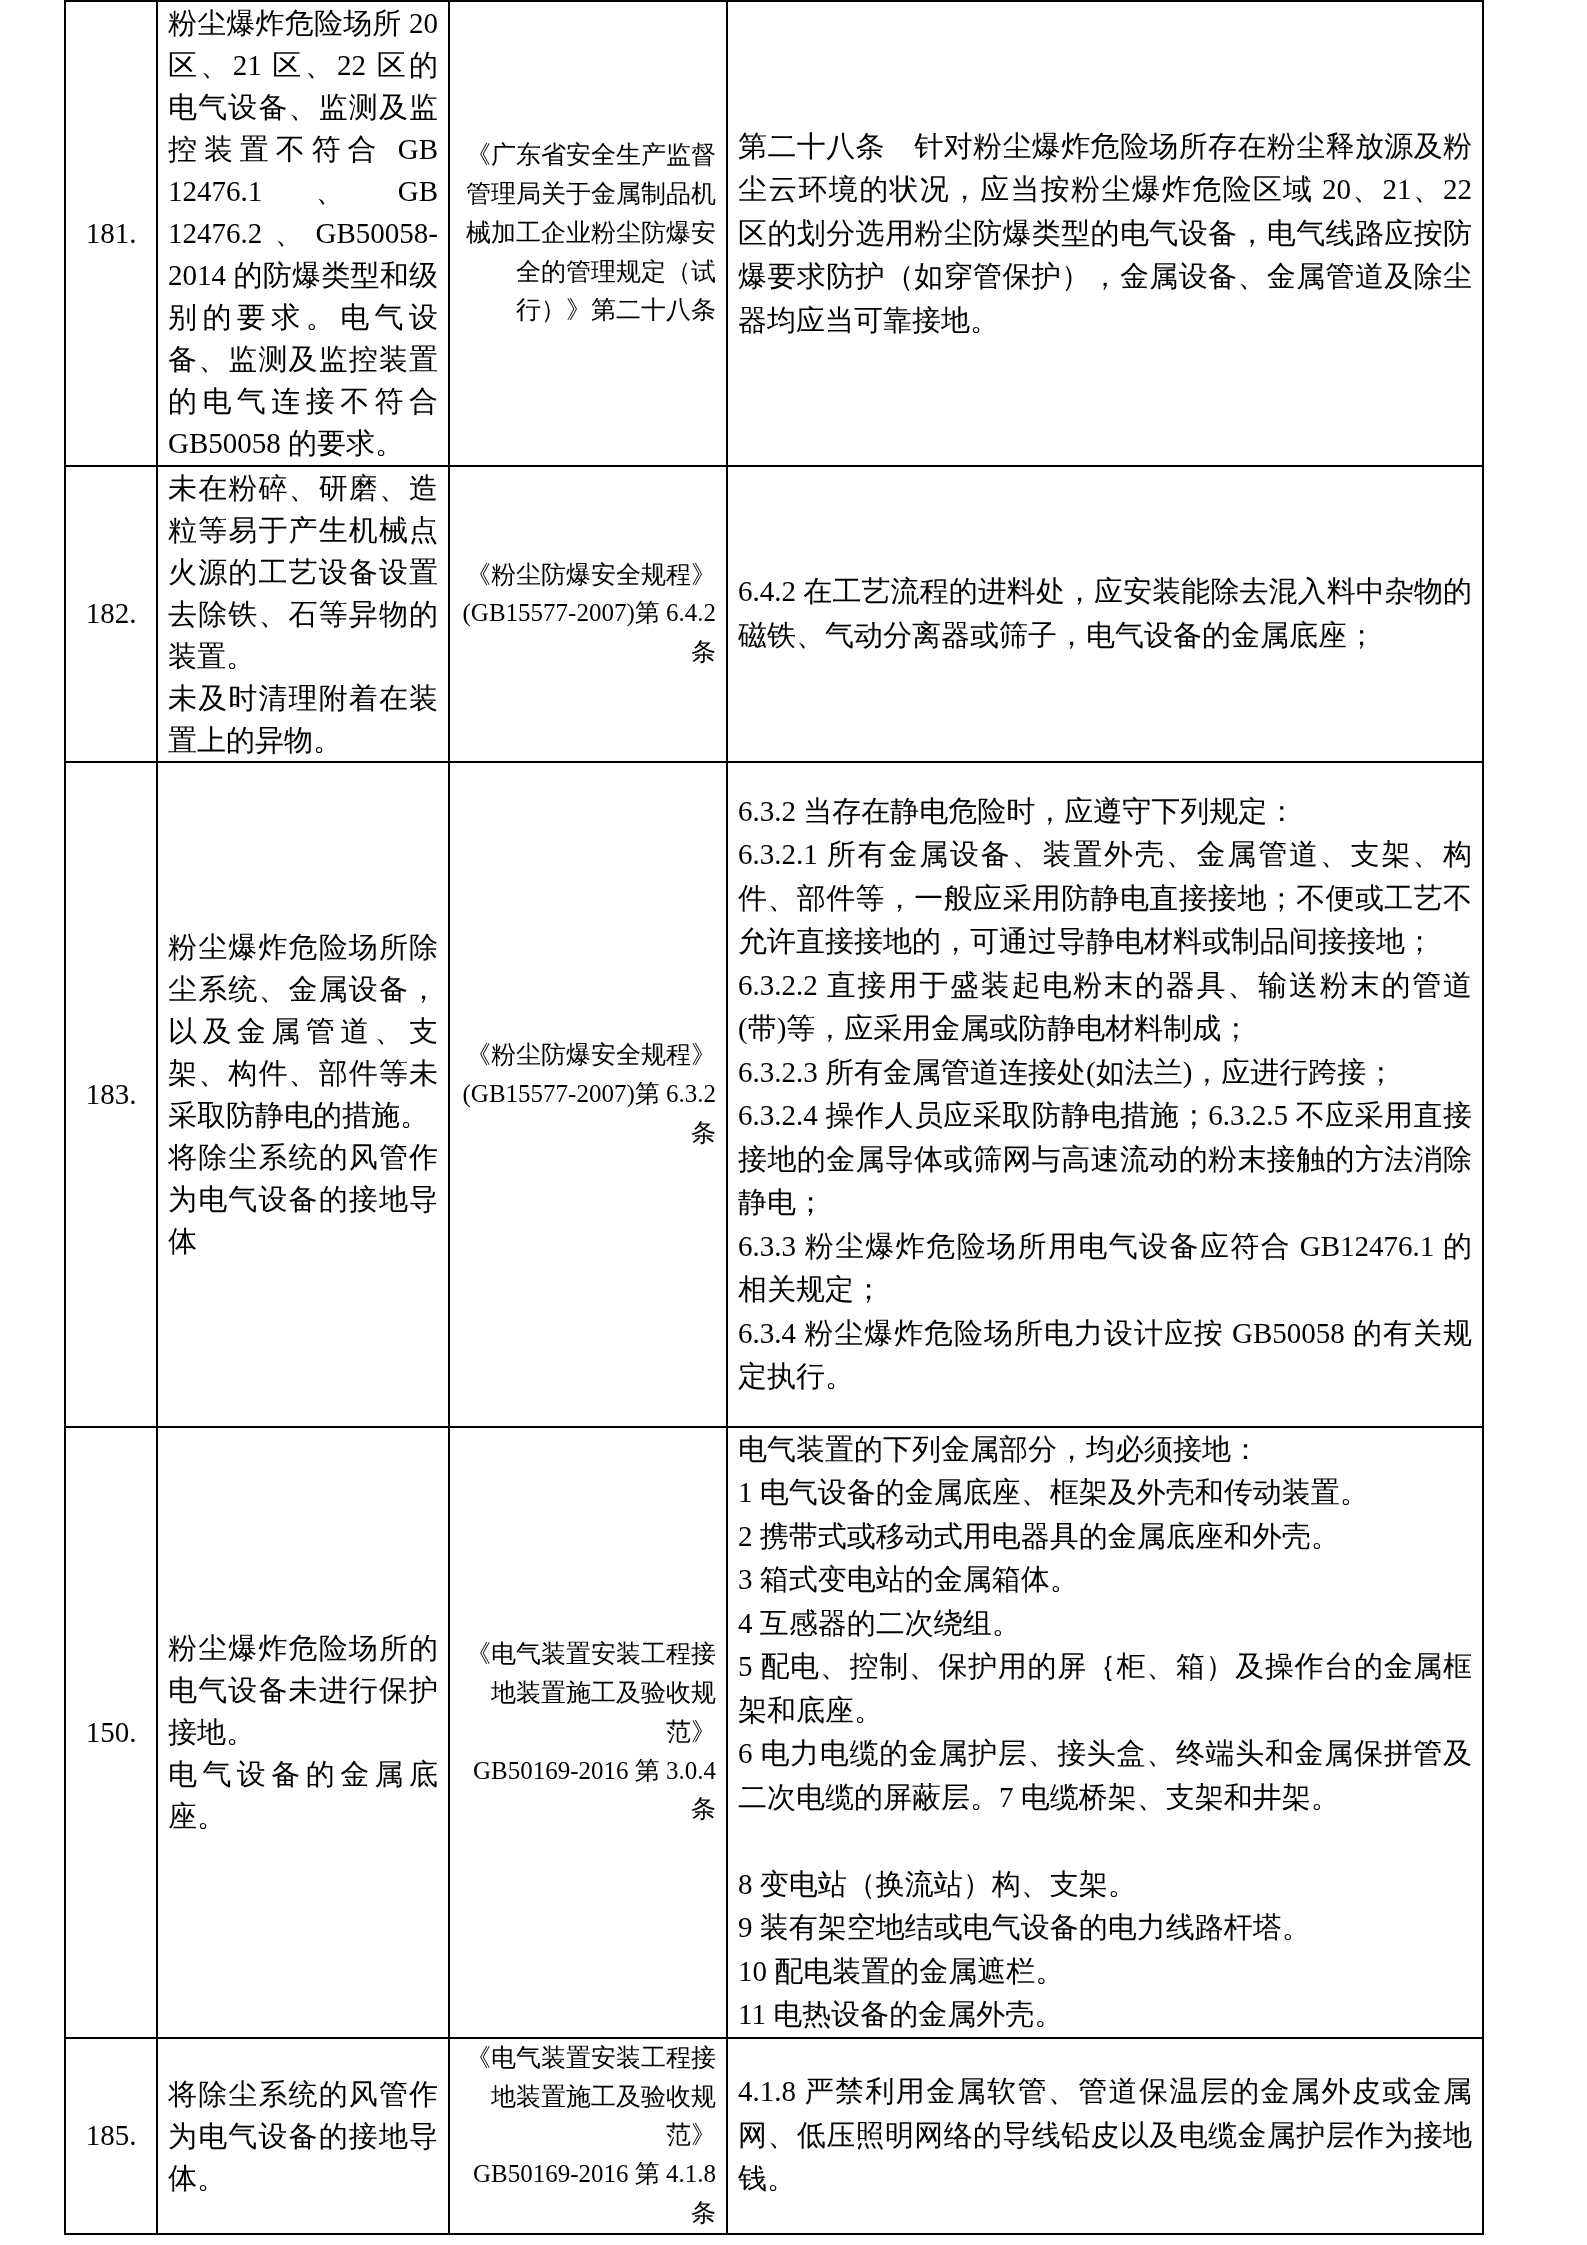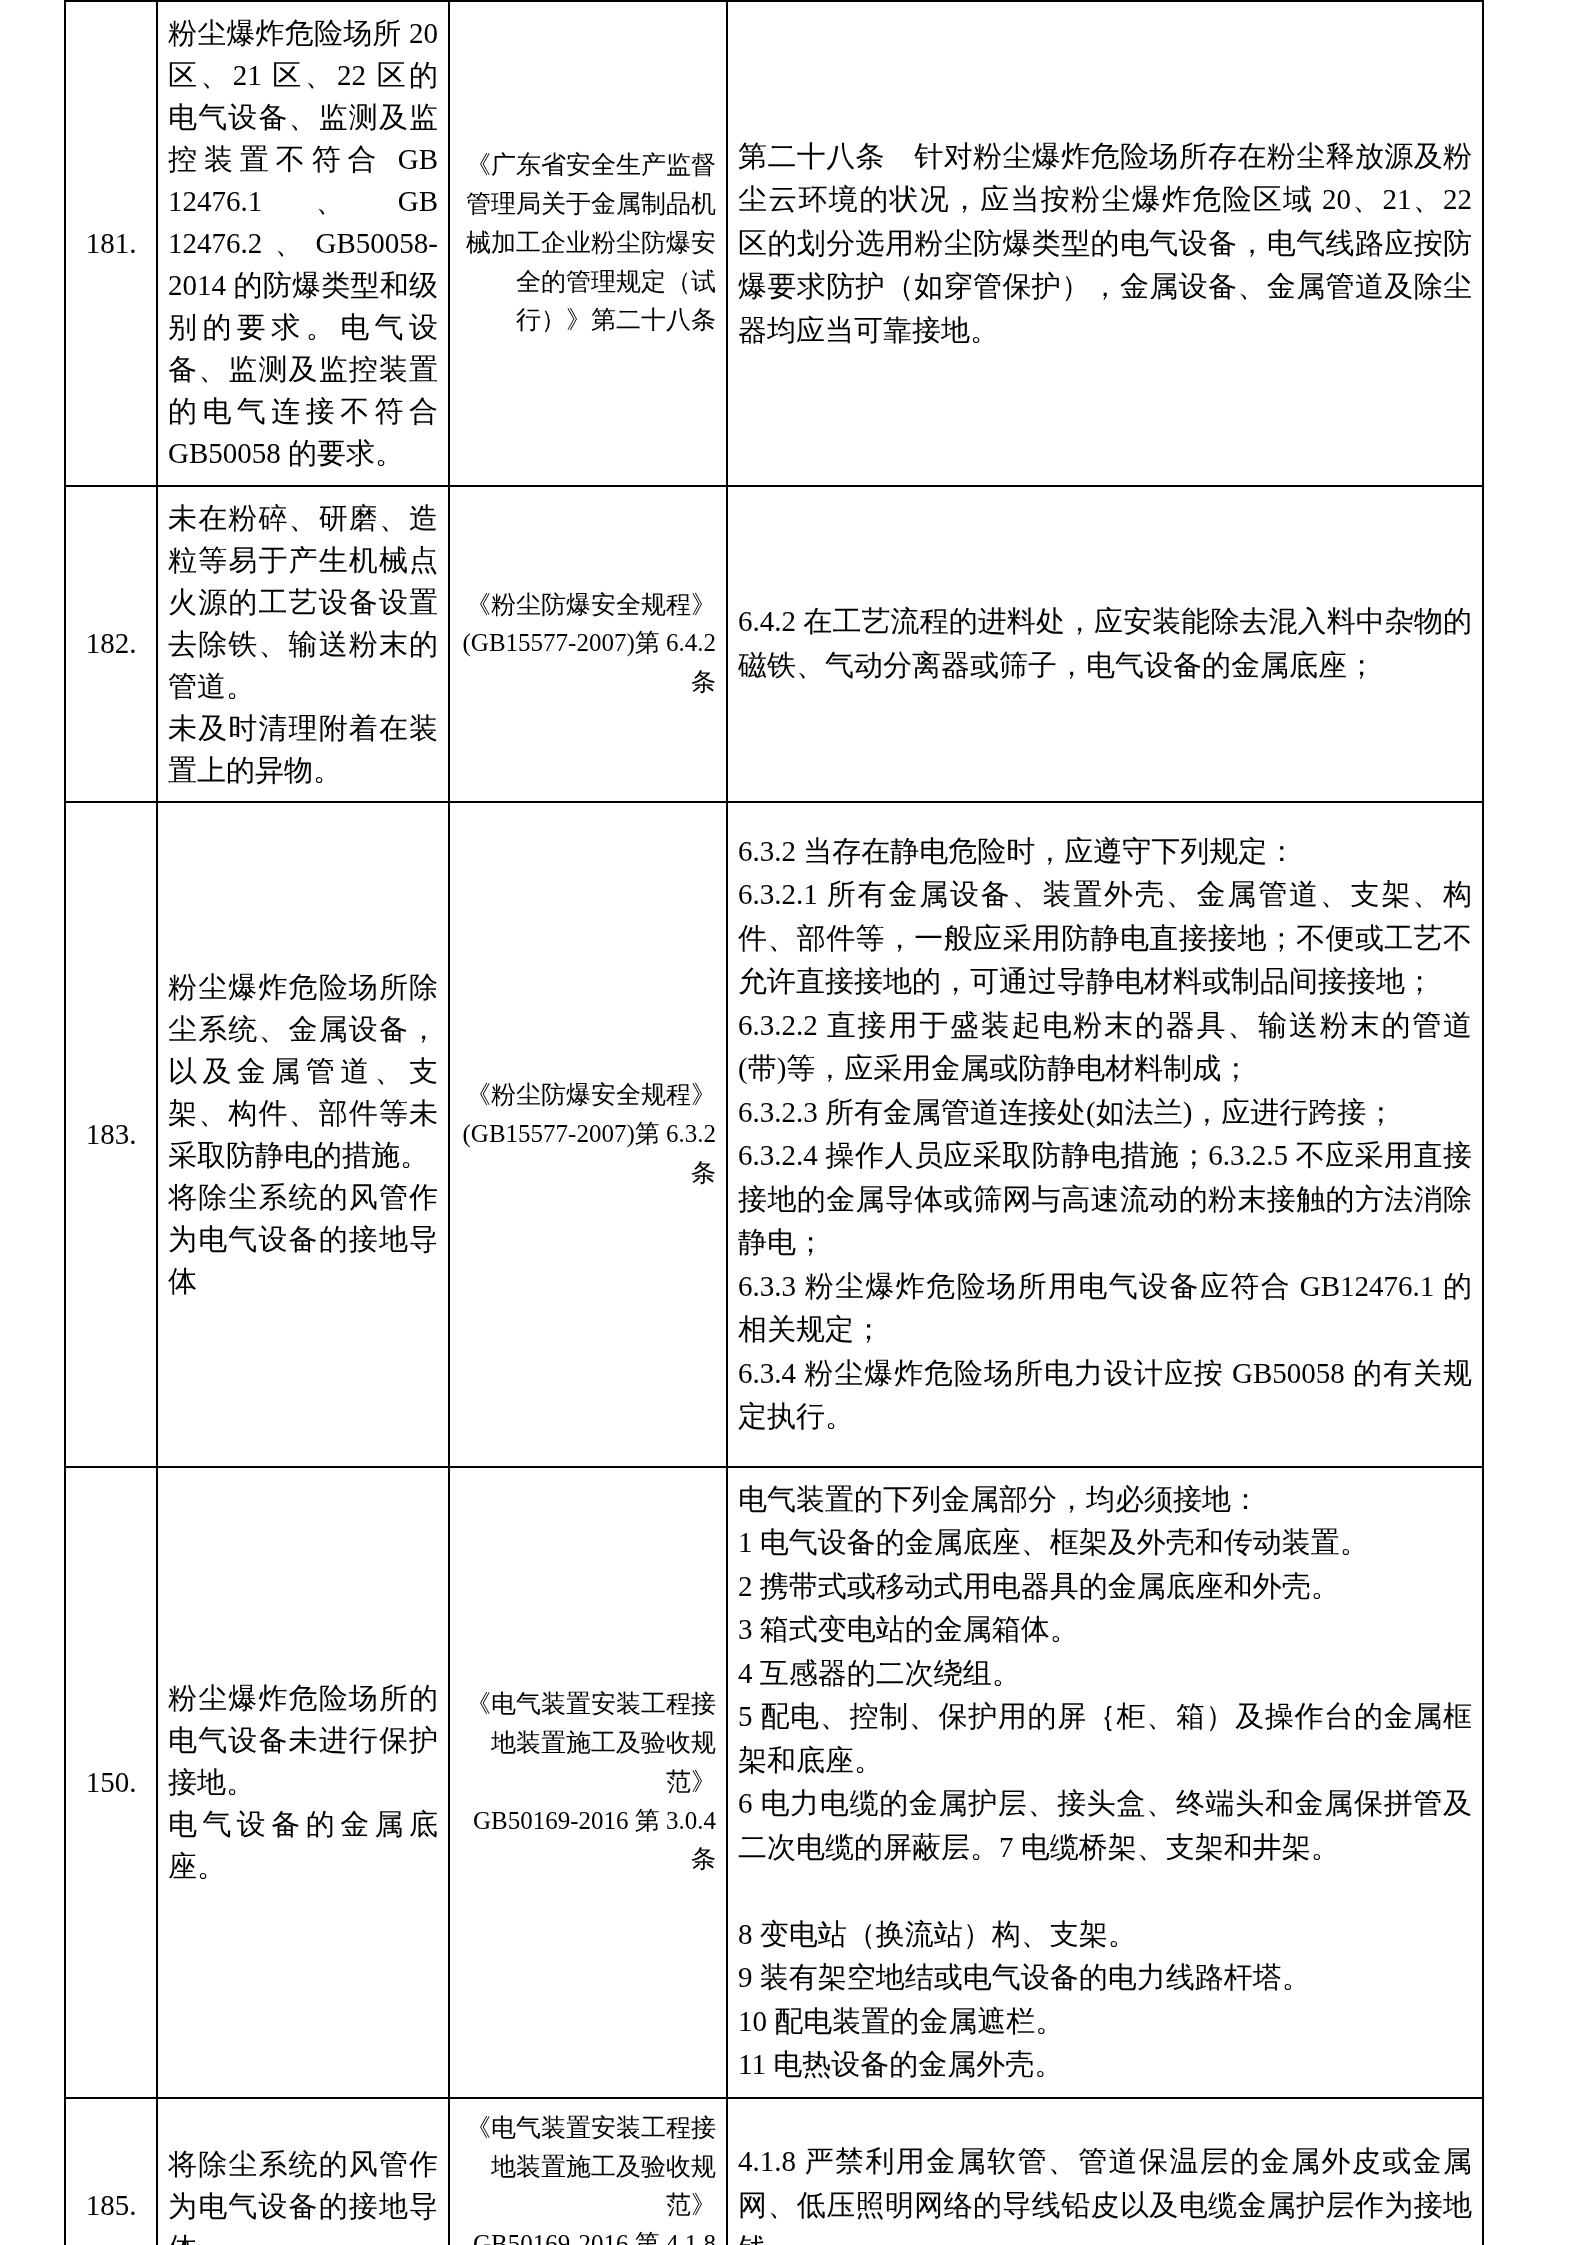--- a/index.html
+++ b/index.html
@@ -22,21 +22,21 @@
     position: absolute;
     left: 64px;
     top: 0;
     border-collapse: collapse;
     table-layout: fixed;
     width: 1418px;
   }
   table.reg-table td {
     border: 2px solid #000000;
     vertical-align: middle;
-    padding: 10px 10px;
+    padding: 0 10px;
     box-sizing: border-box;
     overflow: hidden;
   }
   td.c-num {
     width: 92px;
     text-align: center;
     font-size: 29px;
     line-height: 1.4;
     padding: 6px 2px;
     margin-left: 45px;
@@ -76,21 +76,21 @@
   <table class="reg-table">
     <tbody>
       <tr class="r-181">
         <td class="c-num">181.</td>
         <td class="c-defect">粉尘爆炸危险场所 20 区、21 区、22 区的电气设备、监测及监控装置不符合 GB 12476.1、GB 12476.2、GB50058-2014 的防爆类型和级别的要求。电气设备、监测及监控装置的电气连接不符合 GB50058 的要求。</td>
         <td class="c-basis">《广东省安全生产监督管理局关于金属制品机械加工企业粉尘防爆安全的管理规定（试行）》第二十八条</td>
         <td class="c-prov">第二十八条　针对粉尘爆炸危险场所存在粉尘释放源及粉尘云环境的状况，应当按粉尘爆炸危险区域 20、21、22 区的划分选用粉尘防爆类型的电气设备，电气线路应按防爆要求防护（如穿管保护），金属设备、金属管道及除尘器均应当可靠接地。</td>
       </tr>
       <tr class="r-182">
         <td class="c-num">182.</td>
-        <td class="c-defect">未在粉碎、研磨、造粒等易于产生机械点火源的工艺设备设置去除铁、输送粉末的管道。
+        <td class="c-defect">未在粉碎、研磨、造粒等易于产生机械点火源的工艺设备设置去除铁、石等异物的装置。
 未及时清理附着在装置上的异物。</td>
         <td class="c-basis">《粉尘防爆安全规程》
 (GB15577-2007)第 6.4.2 条</td>
         <td class="c-prov">6.4.2 在工艺流程的进料处，应安装能除去混入料中杂物的磁铁、气动分离器或筛子，电气设备的金属底座；</td>
       </tr>
       <tr class="r-183">
         <td class="c-num">183.</td>
         <td class="c-defect">粉尘爆炸危险场所除尘系统、金属设备，以及金属管道、支架、构件、部件等未采取防静电的措施。
 将除尘系统的风管作为电气设备的接地导体</td>
         <td class="c-basis">《粉尘防爆安全规程》

